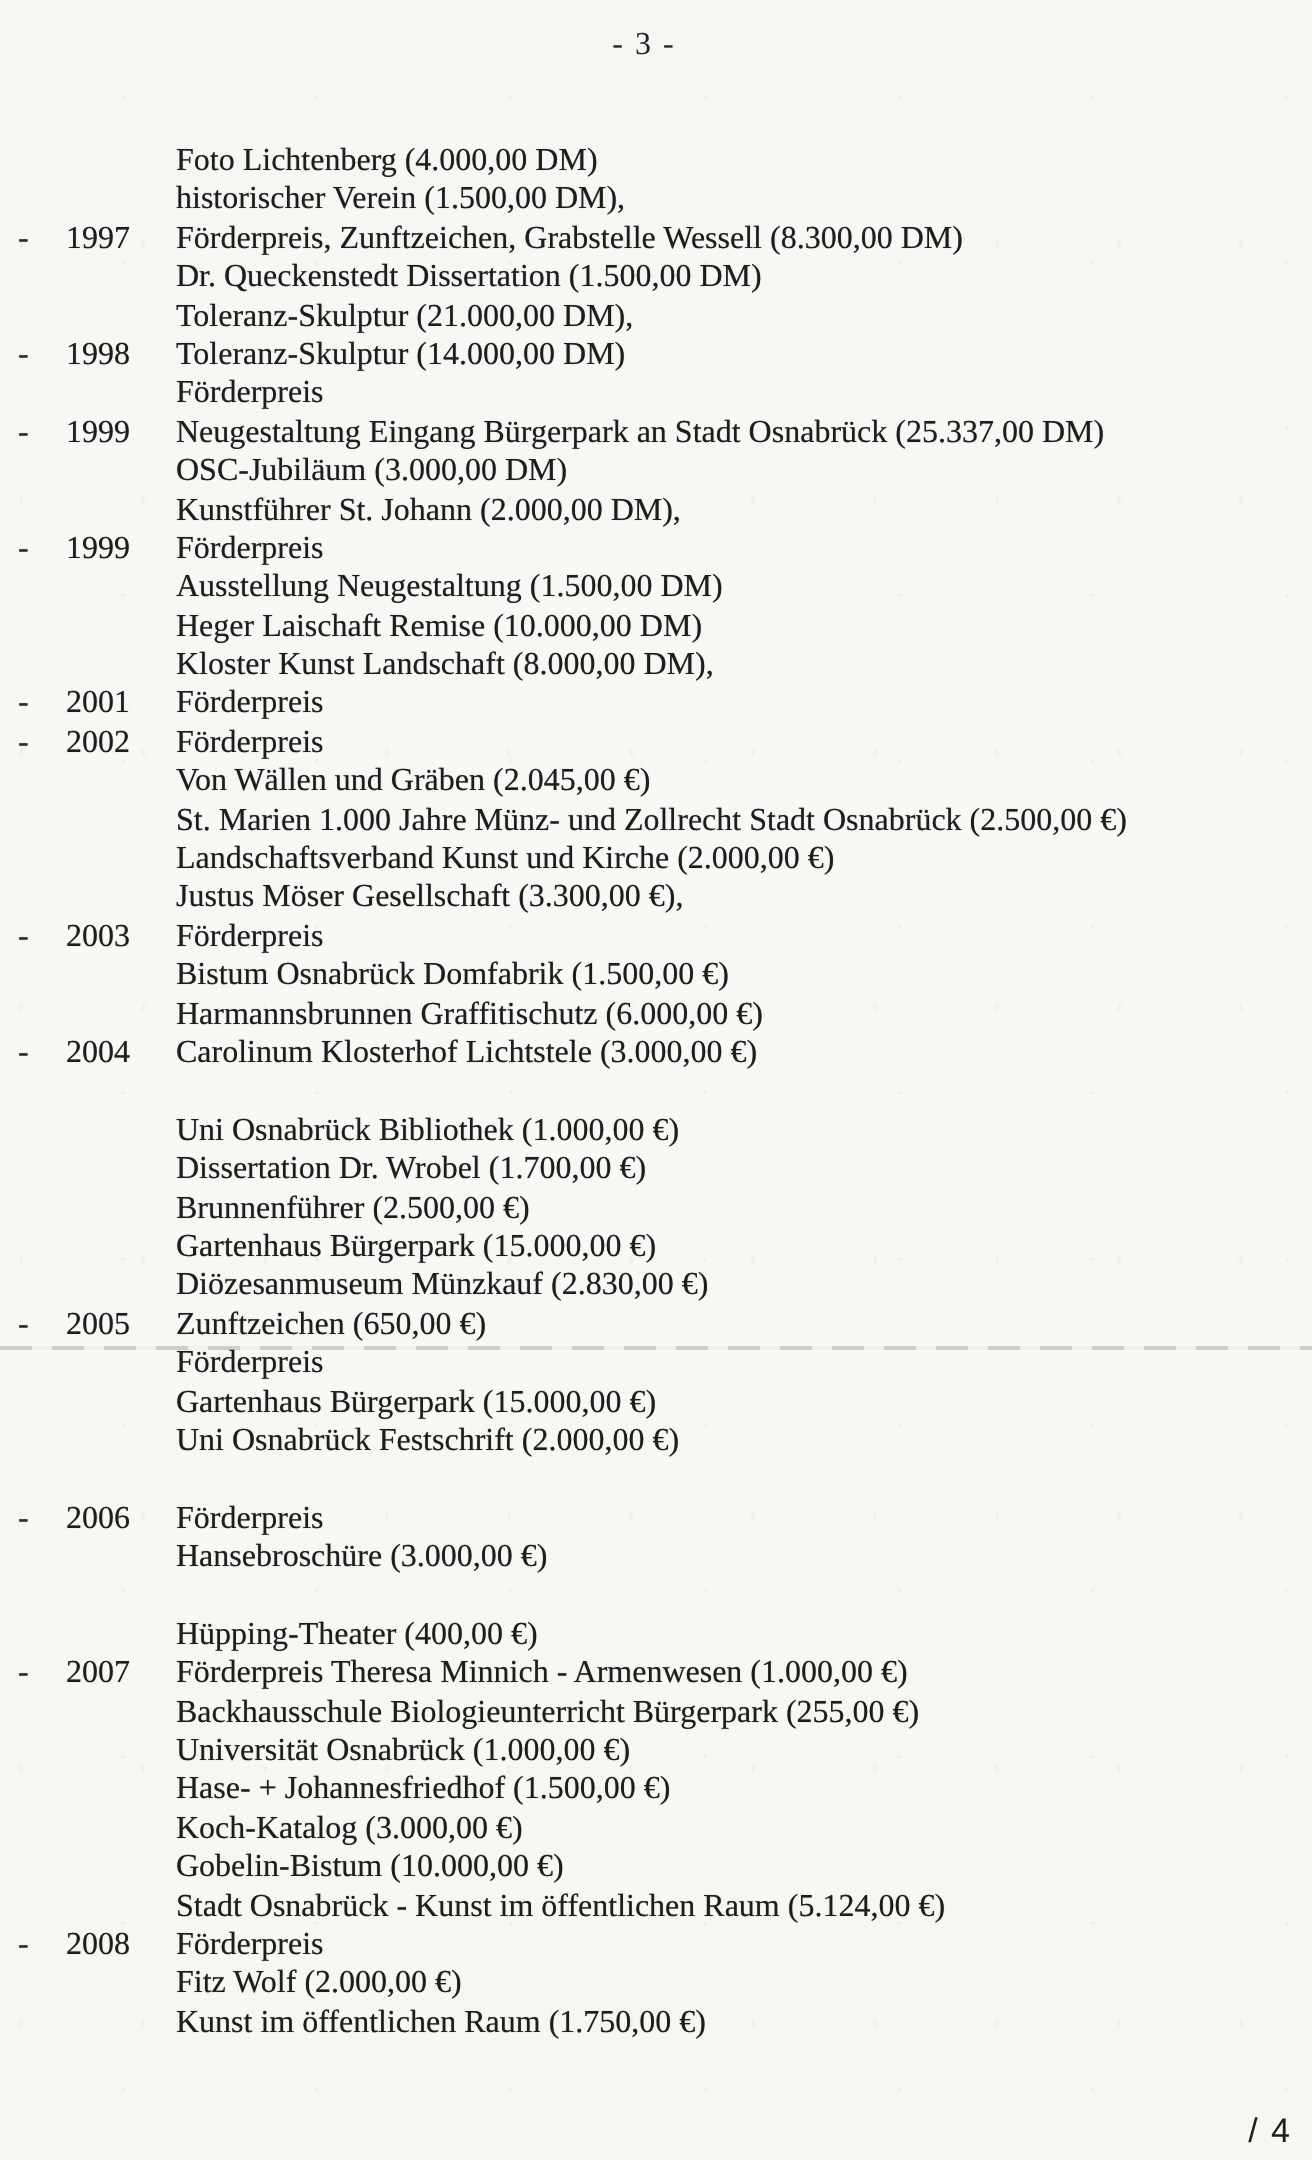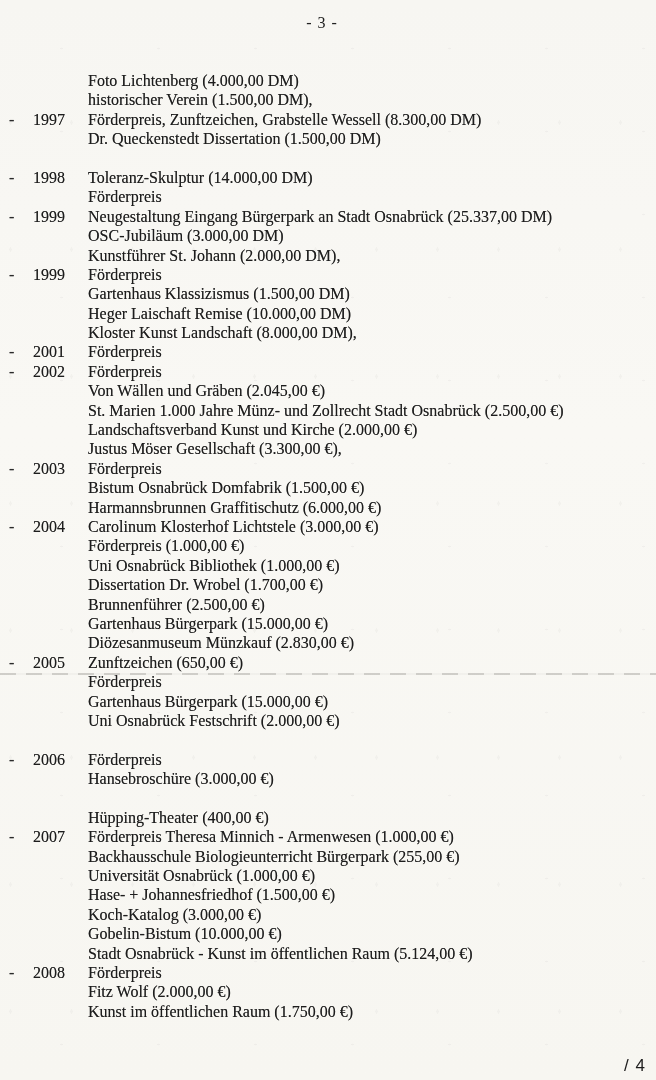--- a/index.html
+++ b/index.html
@@ -118,20 +118,21 @@
         <span class="text">Förderpreis, Zunftzeichen, Grabstelle Wessell (8.300,00 DM)</span>
       </div>
       <div class="row">
         <span class="marker"></span>
         <span class="year"></span>
         <span class="text">Dr. Queckenstedt Dissertation (1.500,00 DM)</span>
       </div>
       <div class="row">
         <span class="marker"></span>
         <span class="year"></span>
+        <span class="text">Toleranz-Skulptur (21.000,00 DM),</span>
       </div>
       <div class="row">
         <span class="marker">-</span>
         <span class="year">1998</span>
         <span class="text">Toleranz-Skulptur (14.000,00 DM)</span>
       </div>
       <div class="row">
         <span class="marker"></span>
         <span class="year"></span>
         <span class="text">Förderpreis</span>
@@ -152,21 +153,21 @@
         <span class="text">Kunstführer St. Johann (2.000,00 DM),</span>
       </div>
       <div class="row">
         <span class="marker">-</span>
         <span class="year">1999</span>
         <span class="text">Förderpreis</span>
       </div>
       <div class="row">
         <span class="marker"></span>
         <span class="year"></span>
-        <span class="text">Gartenhaus Klassizismus (1.500,00 DM)</span>
+        <span class="text">Ausstellung Neugestaltung (1.500,00 DM)</span>
       </div>
       <div class="row">
         <span class="marker"></span>
         <span class="year"></span>
         <span class="text">Heger Laischaft Remise (10.000,00 DM)</span>
       </div>
       <div class="row">
         <span class="marker"></span>
         <span class="year"></span>
         <span class="text">Kloster Kunst Landschaft (8.000,00 DM),</span>
@@ -217,21 +218,20 @@
         <span class="text">Harmannsbrunnen Graffitischutz (6.000,00 €)</span>
       </div>
       <div class="row">
         <span class="marker">-</span>
         <span class="year">2004</span>
         <span class="text">Carolinum Klosterhof Lichtstele (3.000,00 €)</span>
       </div>
       <div class="row">
         <span class="marker"></span>
         <span class="year"></span>
-        <span class="text">Förderpreis (1.000,00 €)</span>
       </div>
       <div class="row">
         <span class="marker"></span>
         <span class="year"></span>
         <span class="text">Uni Osnabrück Bibliothek (1.000,00 €)</span>
       </div>
       <div class="row">
         <span class="marker"></span>
         <span class="year"></span>
         <span class="text">Dissertation Dr. Wrobel (1.700,00 €)</span>

